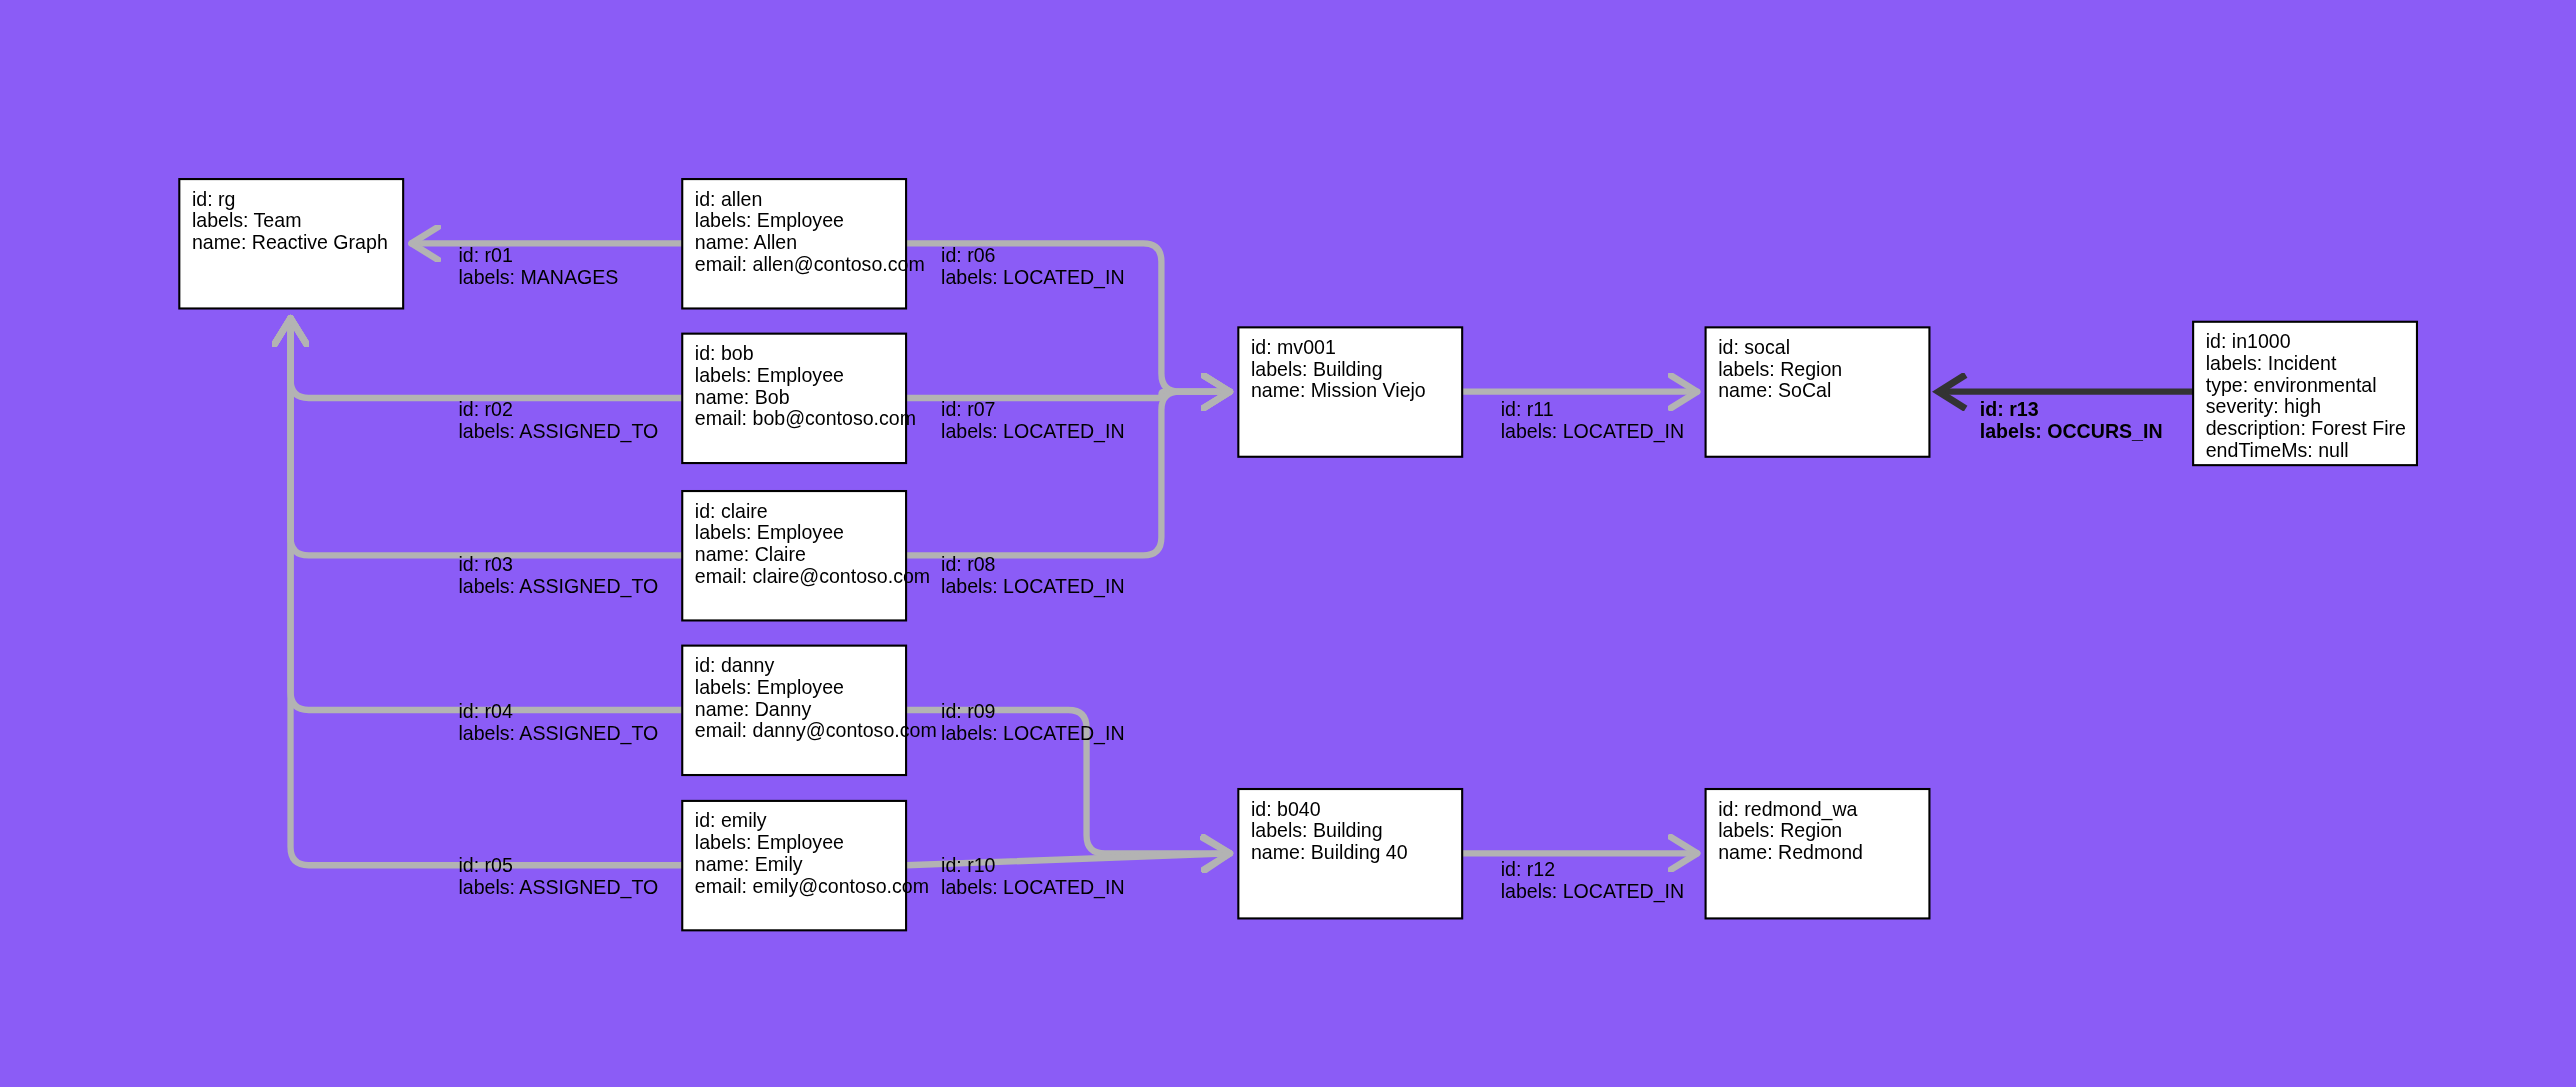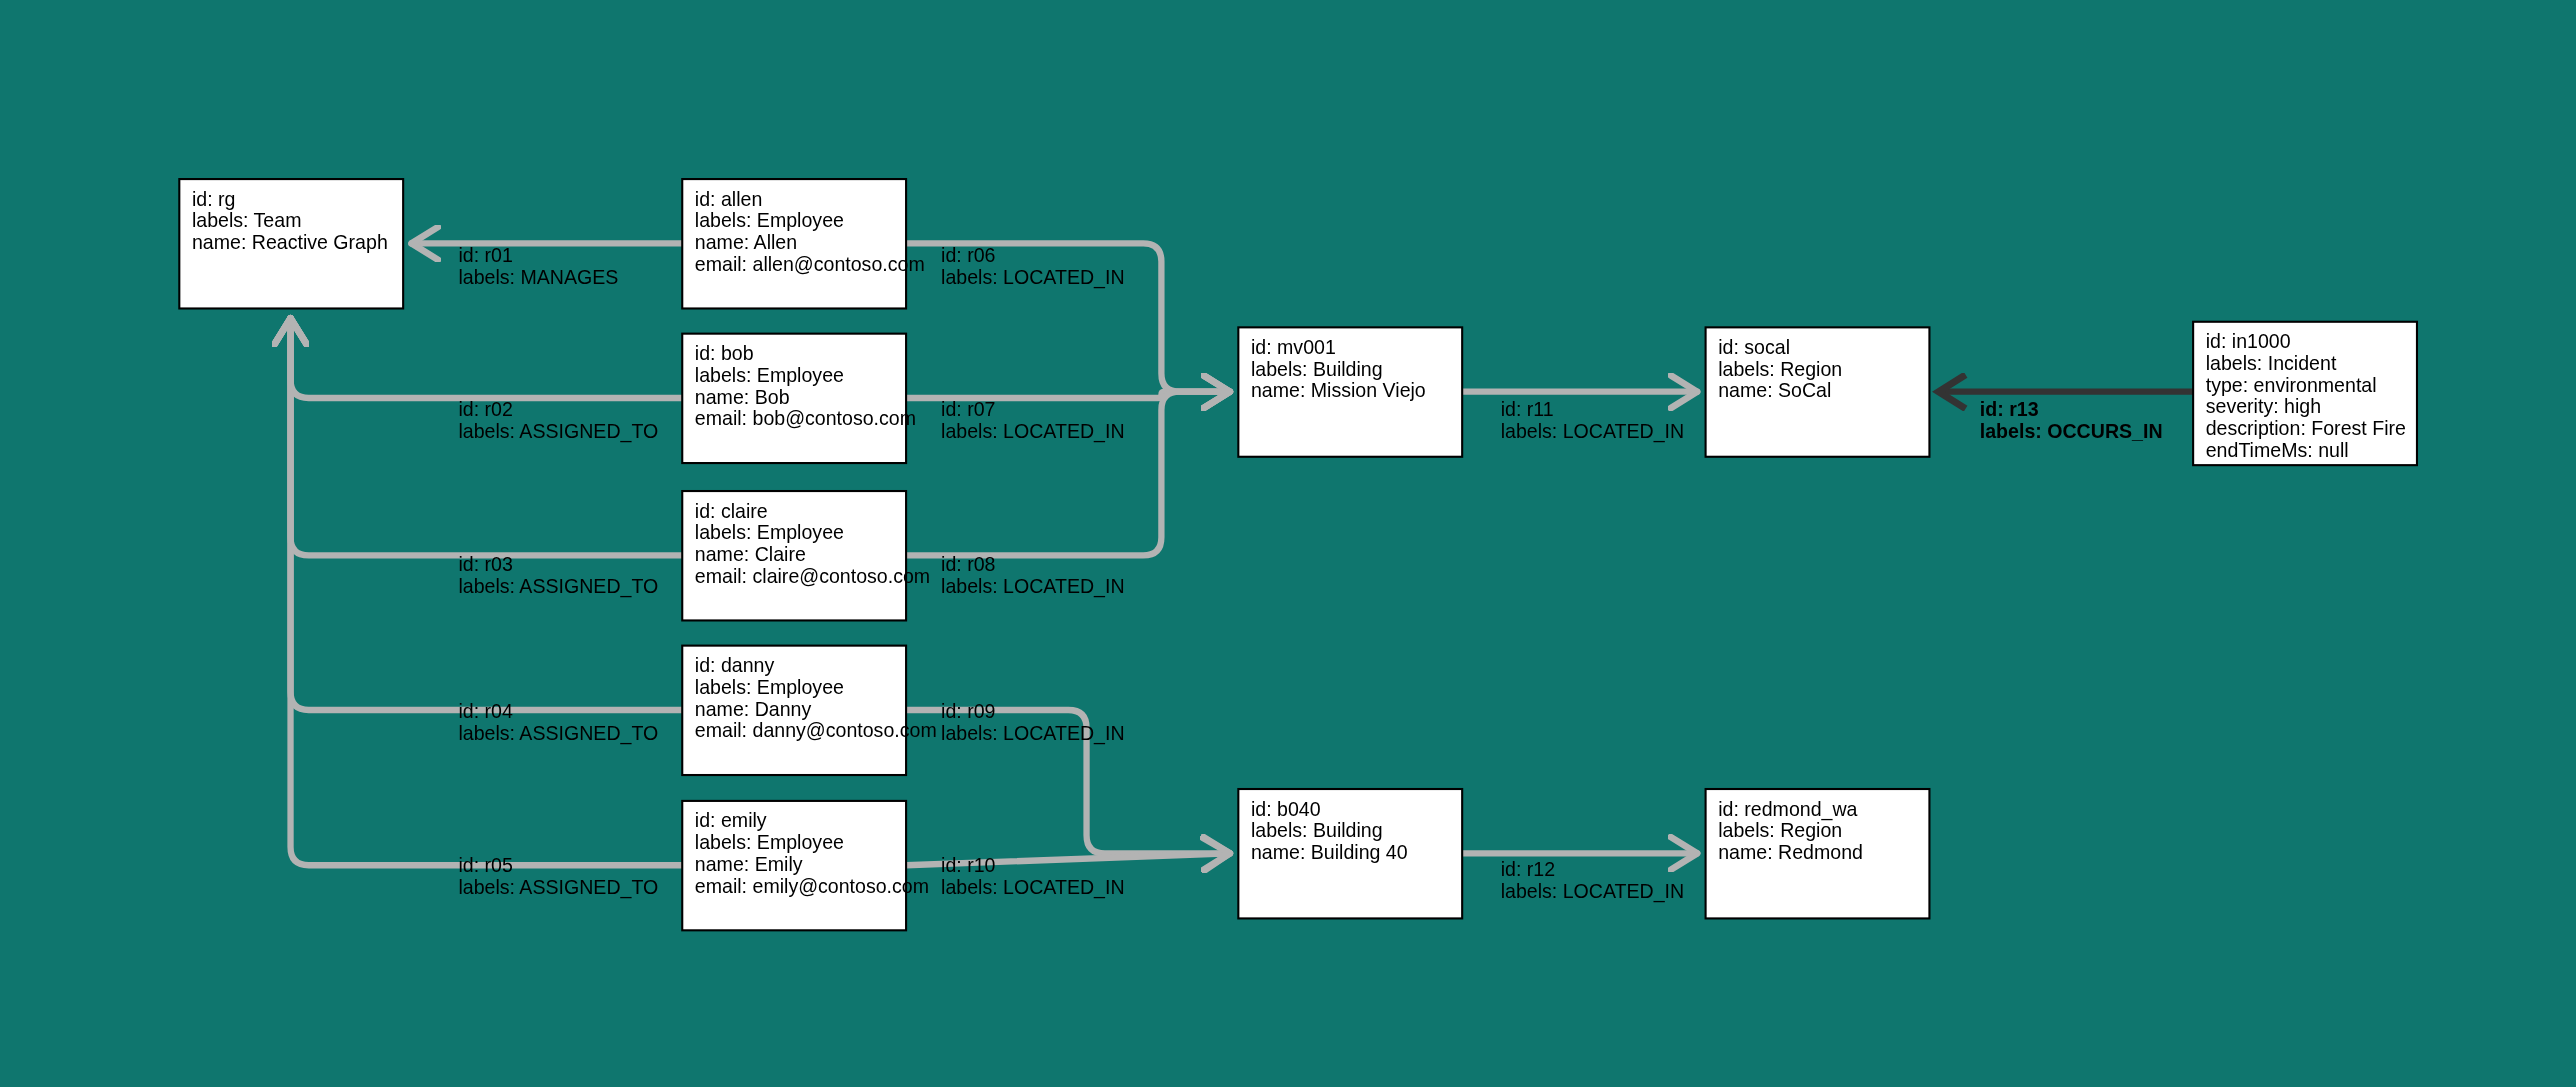--- a/index.html
+++ b/index.html
@@ -4,21 +4,21 @@
 <style>
   html, body {
     margin: 0;
     padding: 0;
     background: #ffffff;
   }
   #stage {
     position: relative;
     width: 2576px;
     height: 1087px;
-    background: #0f766e;
+    background: #8b5cf6;
     overflow: hidden;
     font-family: "Liberation Sans", sans-serif;
   }
   #graph-svg {
     position: absolute;
     top: 0;
     left: 0;
     width: 2576px;
     height: 1087px;
   }

